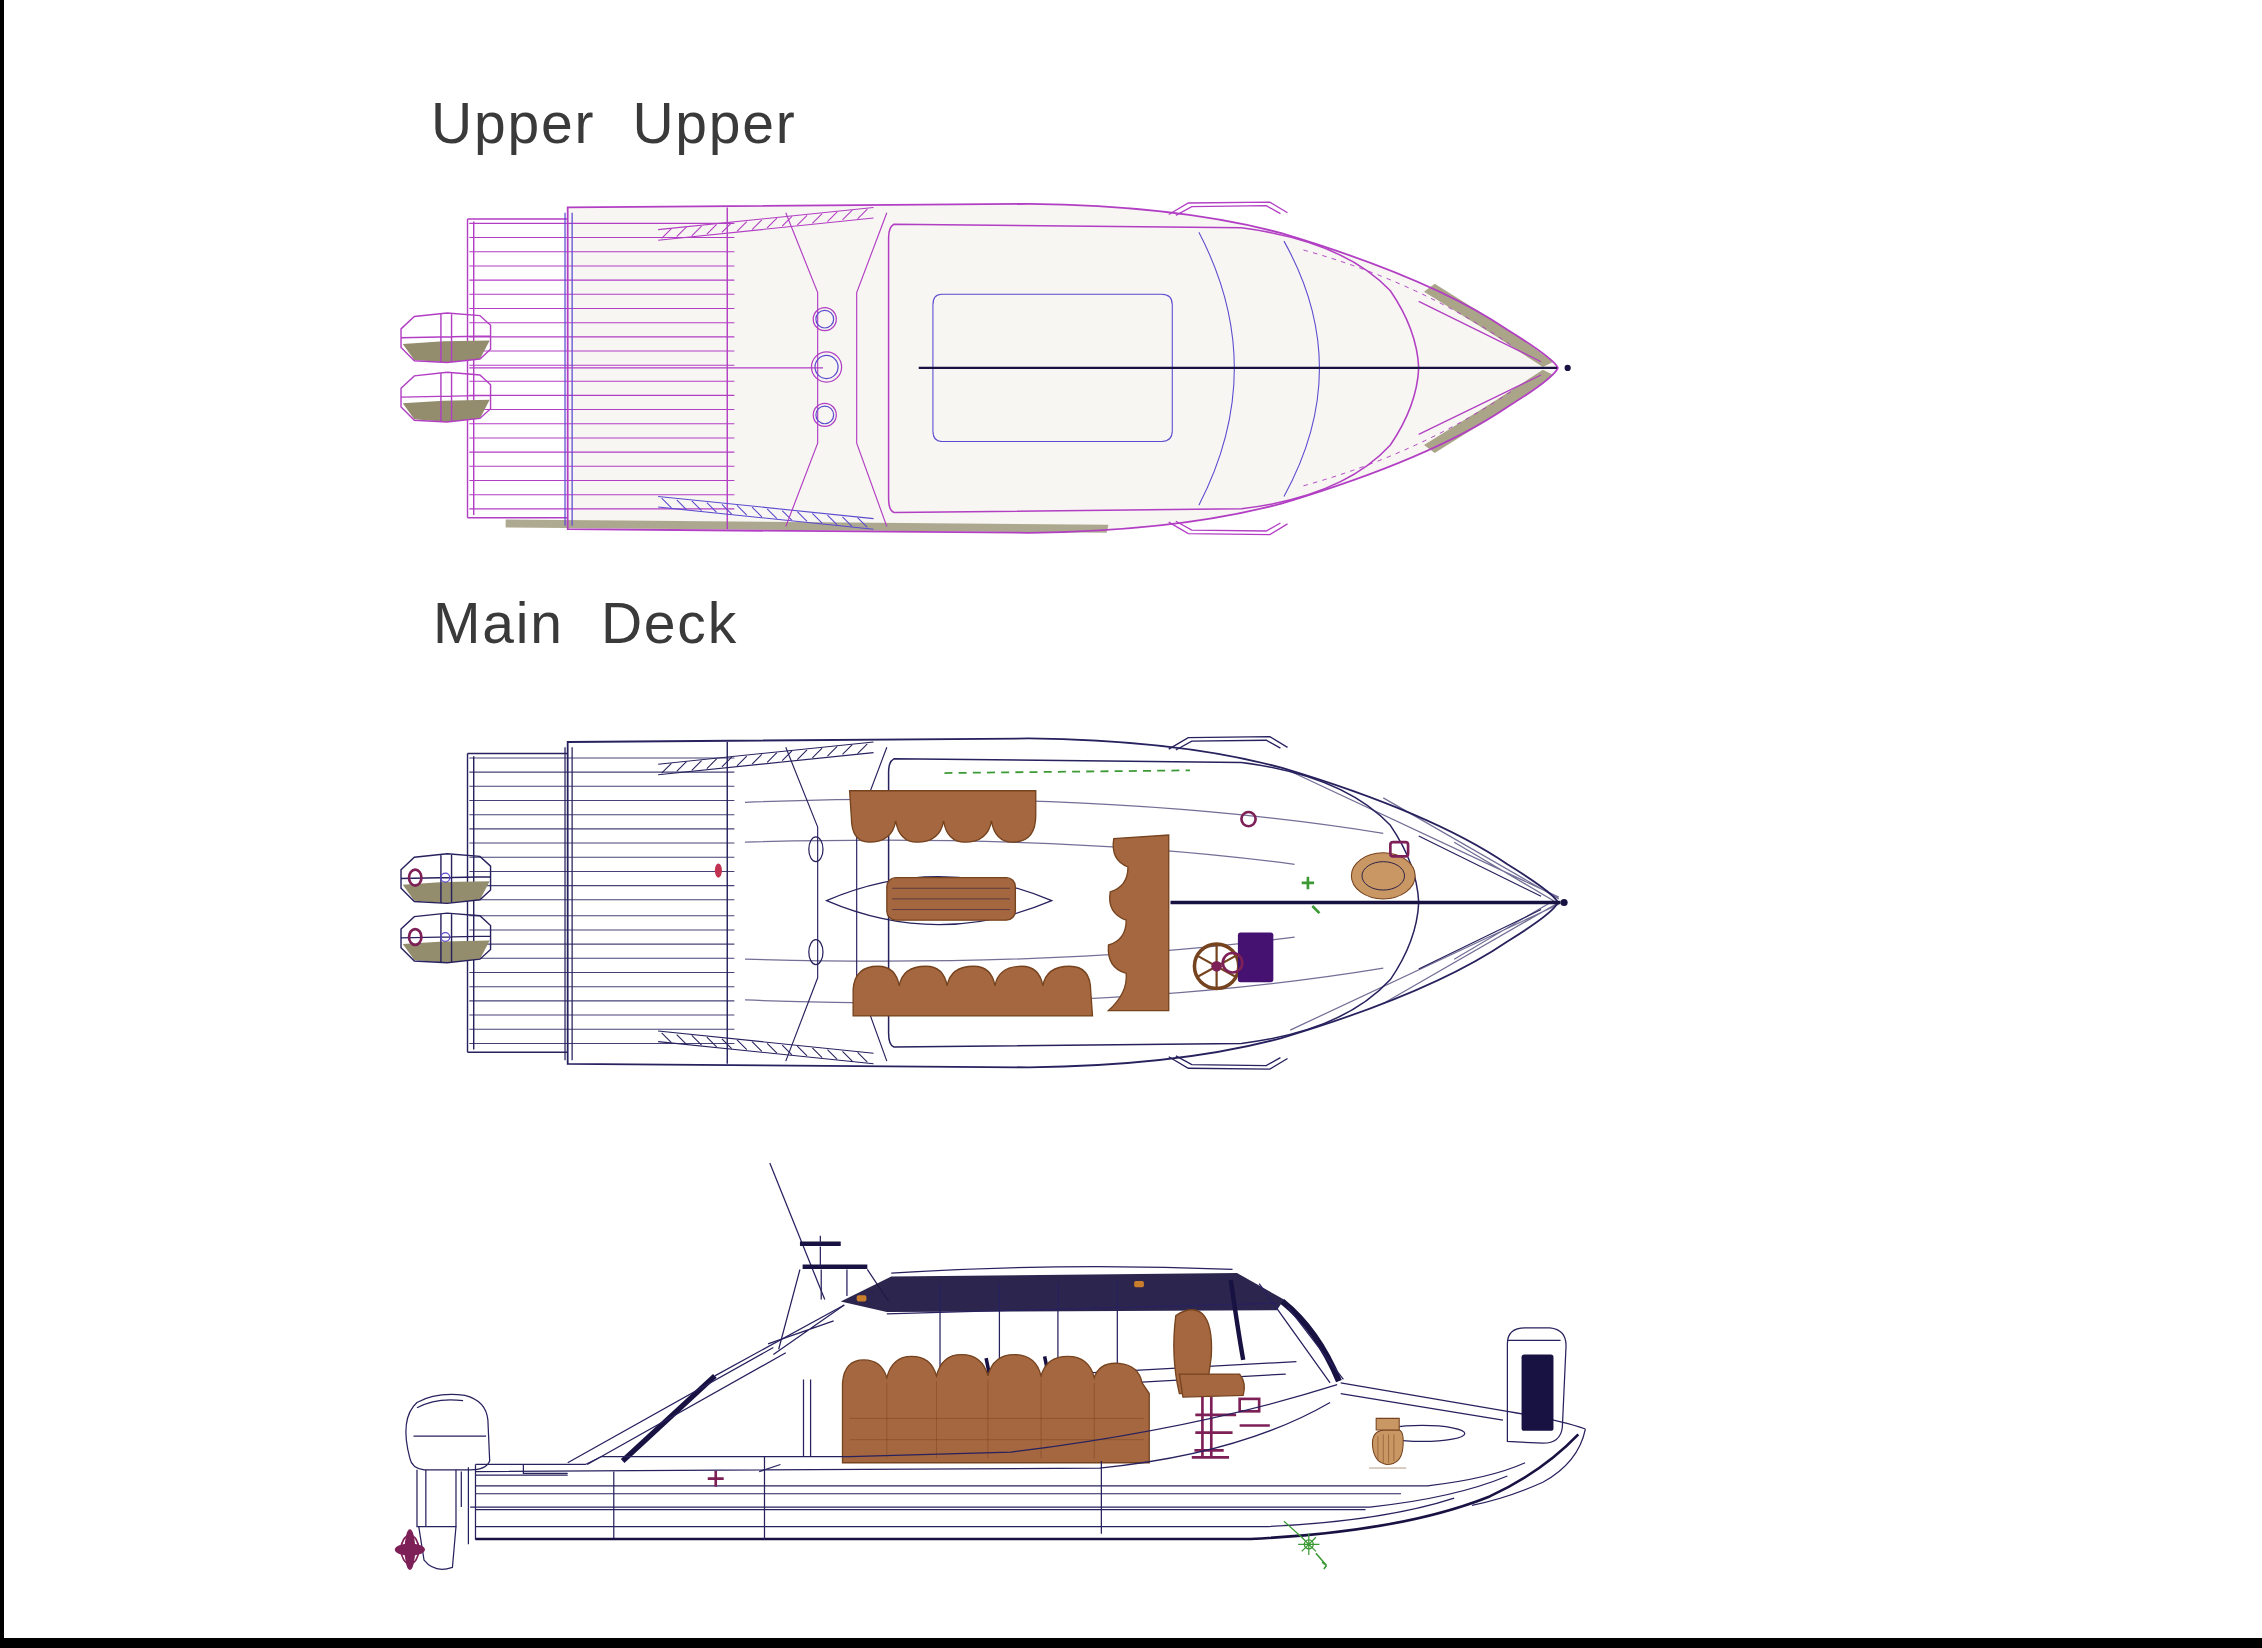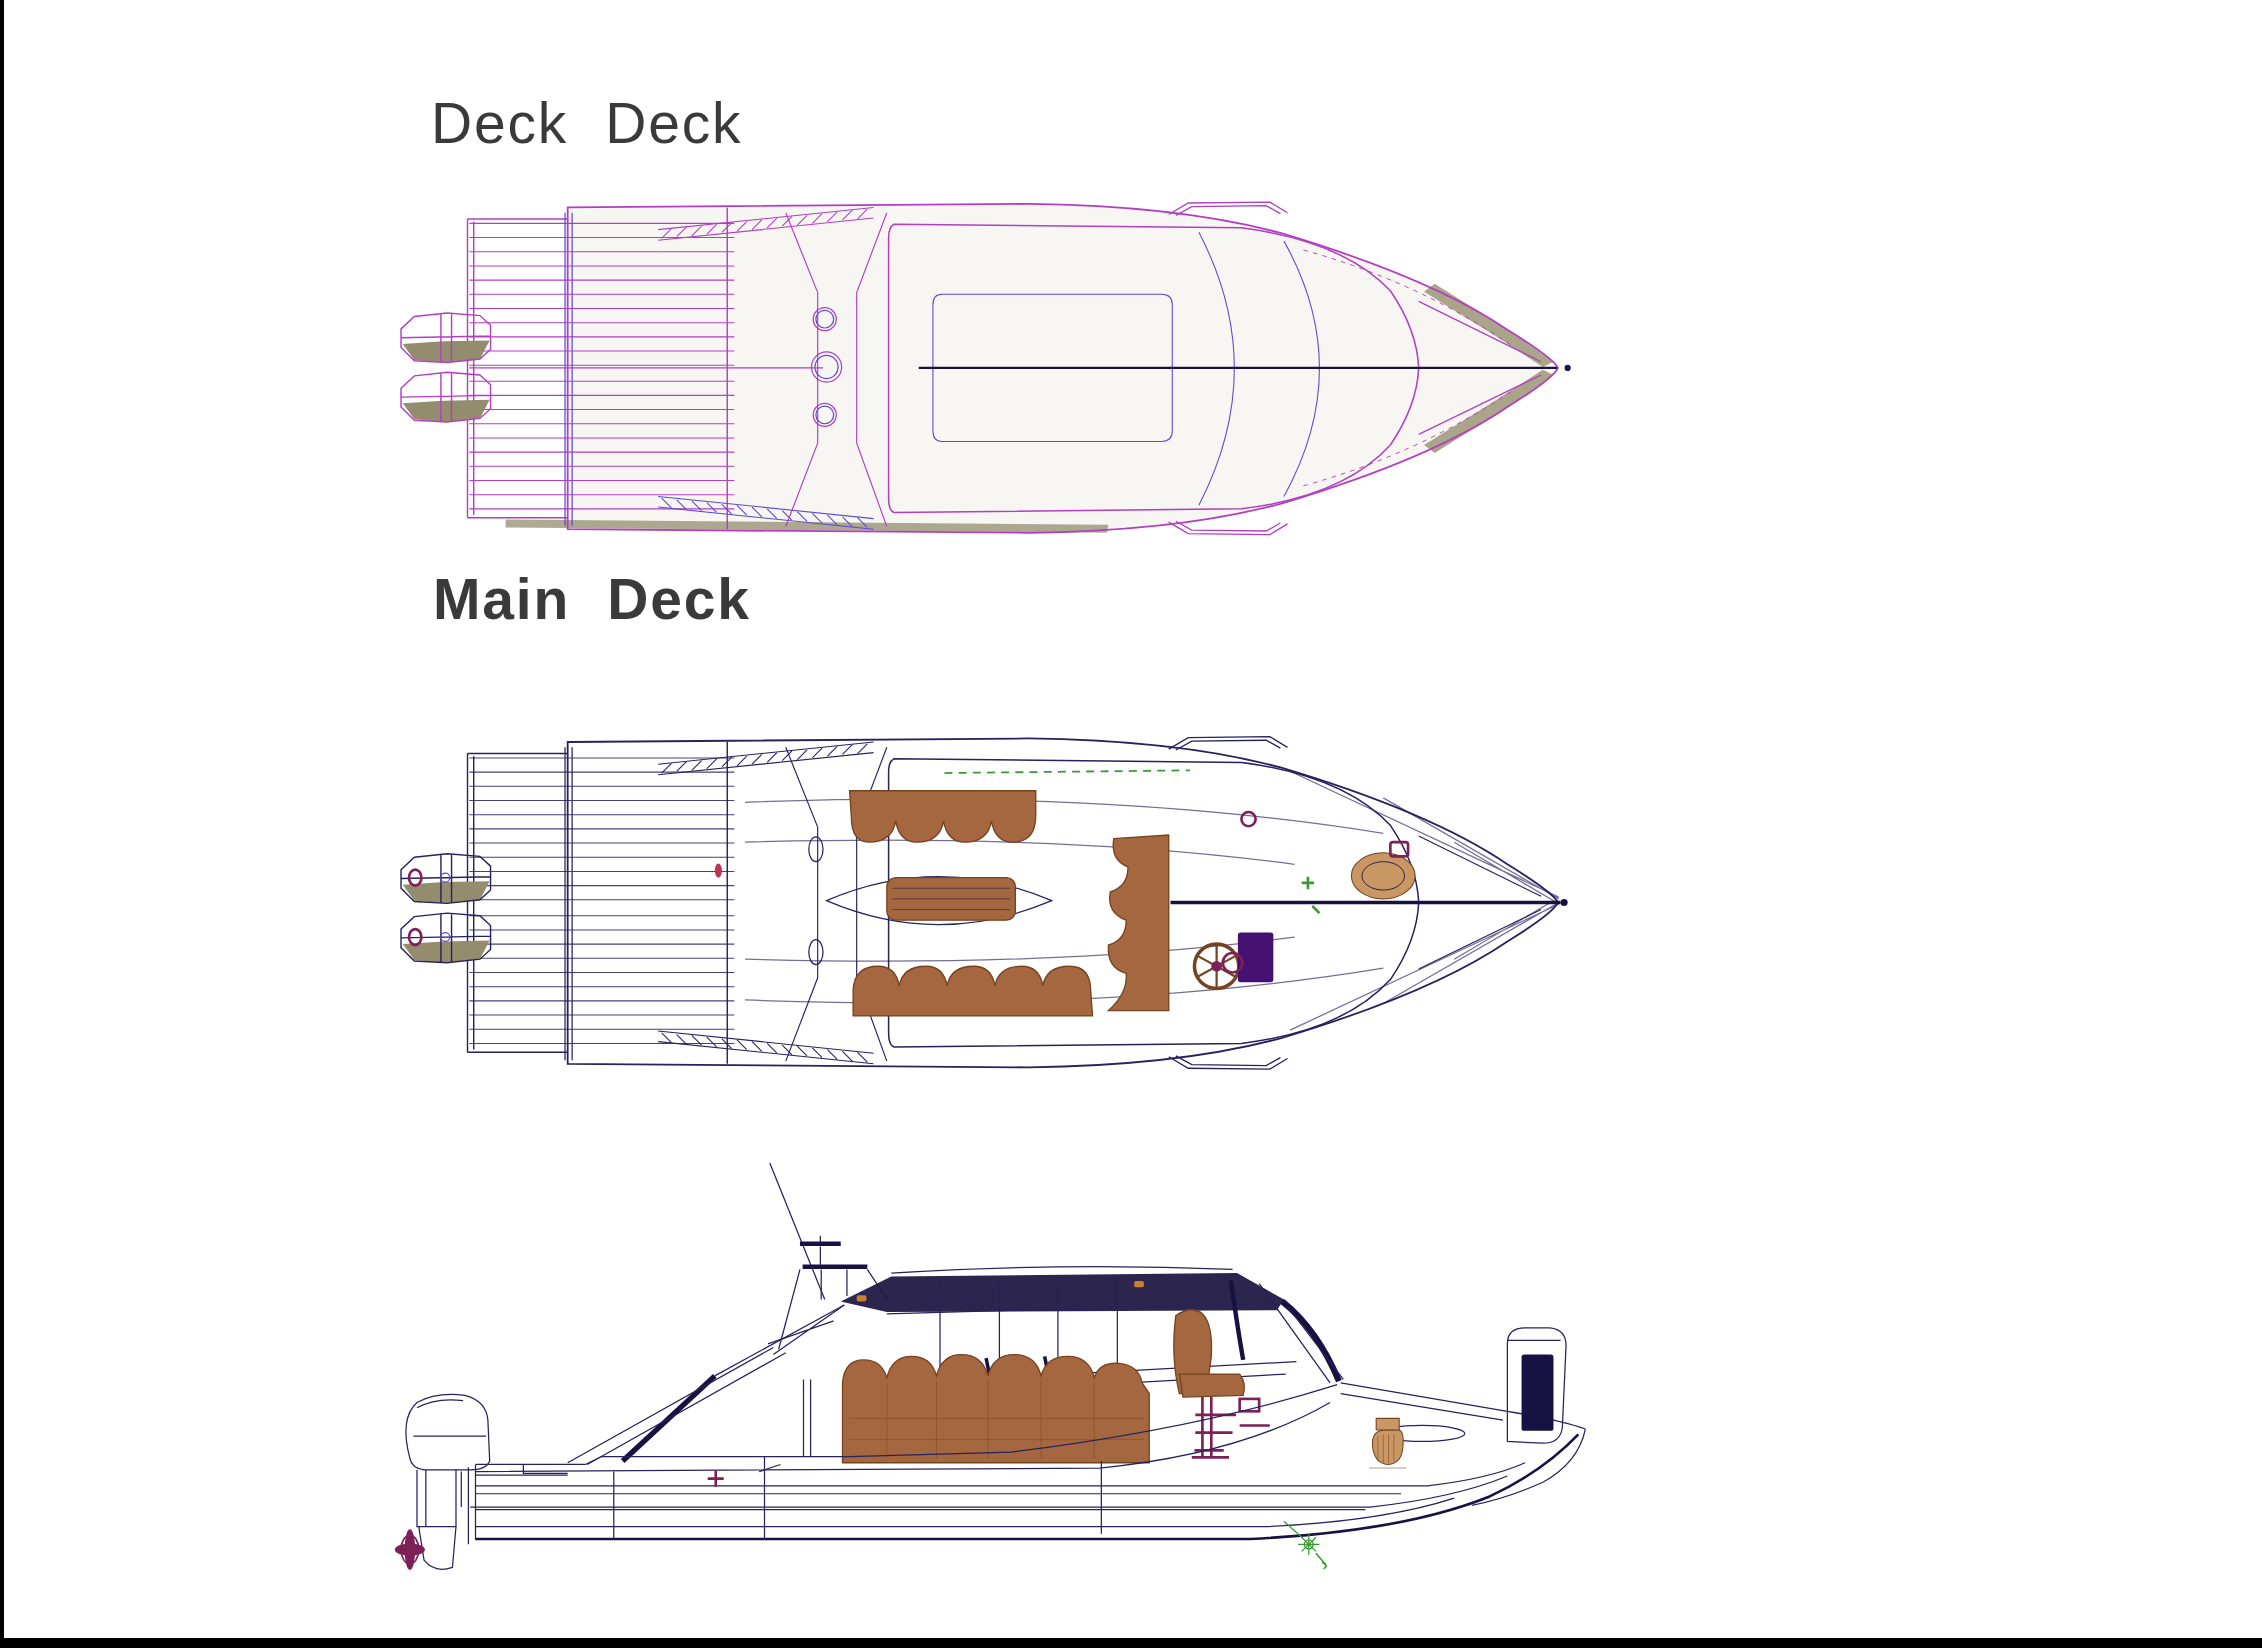--- a/index.html
+++ b/index.html
@@ -11,21 +11,21 @@
     --offwhite:#f7f6f2; --title-text:#3a3a3a; --edge-bar:#000; --background:#fff;
   }
   html,body{margin:0;padding:0;}
   body{background:#e8e8e8;font-family:"Liberation Sans",sans-serif;}
   .canvas{position:relative;width:2263px;height:1648px;background:var(--background);overflow:hidden;}
   .edge-left{position:absolute;left:0;top:0;width:4.4px;height:100%;background:var(--edge-bar);}
   .edge-bottom{position:absolute;left:0;bottom:0;width:100%;height:9.8px;background:var(--edge-bar);}
   .deck-title{position:absolute;font-size:57px;font-weight:200;color:var(--title-text);
     letter-spacing:1.8px;word-spacing:19.5px;white-space:nowrap;}
   #title-upper{left:431px;top:90px;}
-  #title-main{left:433px;top:566px;font-weight:bold;}
+  #title-main{left:433px;top:590px;}
   svg{position:absolute;left:0;top:0;}
   
   .col-m{color:var(--magenta);}
   .col-v{color:var(--violet);}
   .col-n{color:var(--navy);}
   .fill-hull{fill:var(--offwhite);stroke:none;}
   .ln{fill:none;stroke:var(--navy);stroke-width:1.4;}
   .lnd{fill:none;stroke:var(--navy-dark);}
   .lm{fill:none;stroke:var(--magenta);stroke-width:1.4;}
   .lv{fill:none;stroke:var(--violet);stroke-width:1.4;}
@@ -36,21 +36,21 @@
   .fkhaki{fill:var(--khaki);stroke:none;}
   .fkhakil{fill:var(--khaki-light);stroke:none;}
 </style>
 </head>
 <body>
 
 <div class="canvas">
   <div class="edge-left"></div>
   <div class="edge-bottom"></div>
 
-  <div class="deck-title" id="title-upper">Deck Deck</div>
+  <div class="deck-title" id="title-upper">Upper Upper</div>
   <div class="deck-title" id="title-main">Main Deck</div>
 
   <svg width="2263" height="1648" viewBox="0 0 2552 1859">
     <defs>
       <path id="hullOutline" fill="none" stroke="currentColor" stroke-width="2" d="M640,234 L1160,230 Q1330,232 1445,263 Q1615,314 1700,372 Q1752,404 1757,415 Q1752,427 1700,459 Q1615,517 1445,568 Q1330,599 1160,601 L640,597 Z"></path>
       <path id="platformFrame" fill="none" stroke="currentColor" stroke-width="1.6" d="M527,247 H640 M527,584 H640 M527,247 V584 M534,250 V581 M820,234 V597"></path>
       <path id="planks" fill="none" stroke="currentColor" stroke-width="1.2" d="M529,252 H828 M529,268 H828 M529,284 H828 M529,300 H828 M529,316 H828 M529,332 H828 M529,348 H828 M529,364 H828 M529,380 H828 M529,396 H828 M529,412 H828 M529,430 H828 M529,446 H828 M529,462 H828 M529,478 H828 M529,494 H828 M529,510 H828 M529,526 H828 M529,542 H828 M529,558 H828 M529,574 H828"></path>
       <g id="pod">
         <path class="fkhaki" d="M454,388 L500,385 L552,384 L541,405 L504,409 L467,406 Z"></path>
         <path fill="none" stroke="currentColor" stroke-width="1.6" d="M452,371 L467,357 L504,353 L541,356 L553,367 L553,394 L541,405 L504,409 L467,407 L452,392 Z

